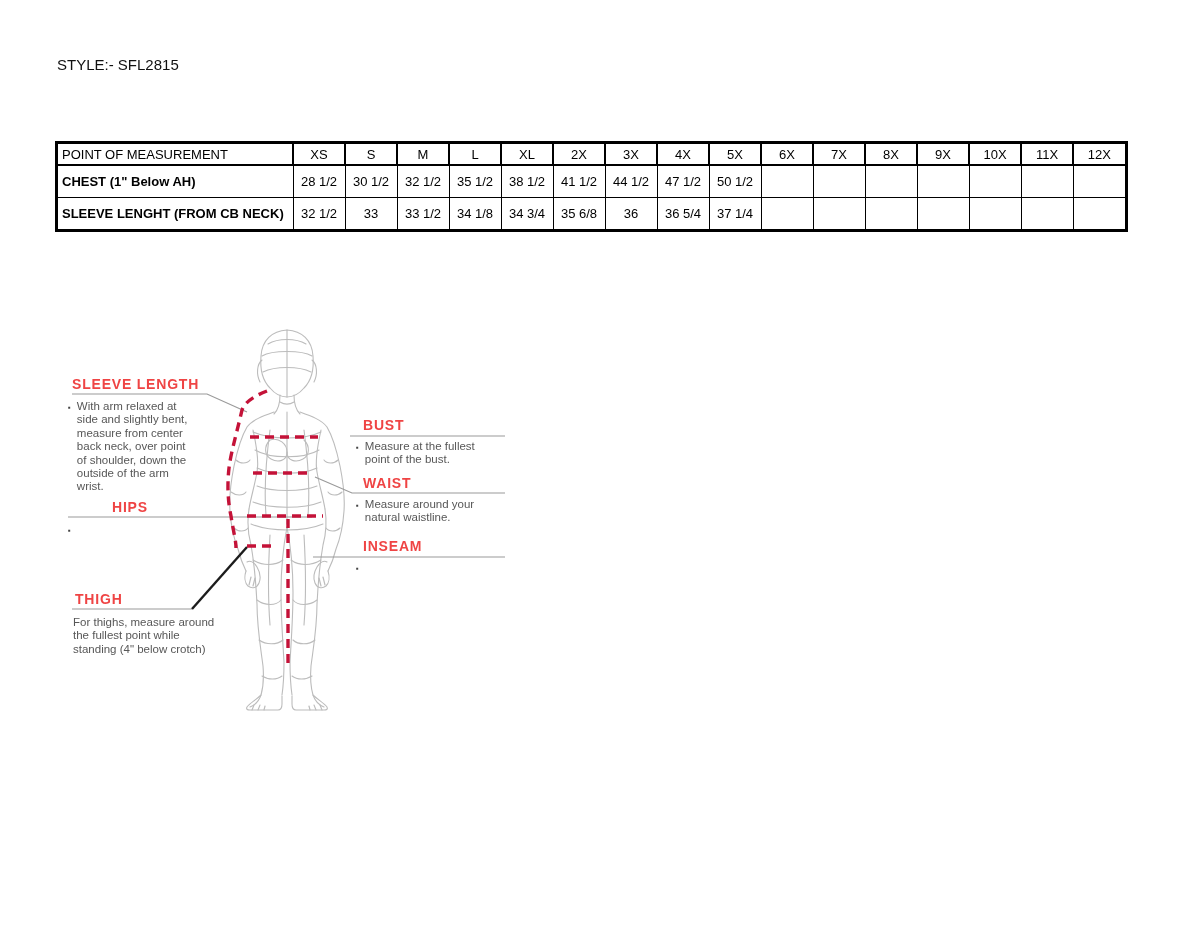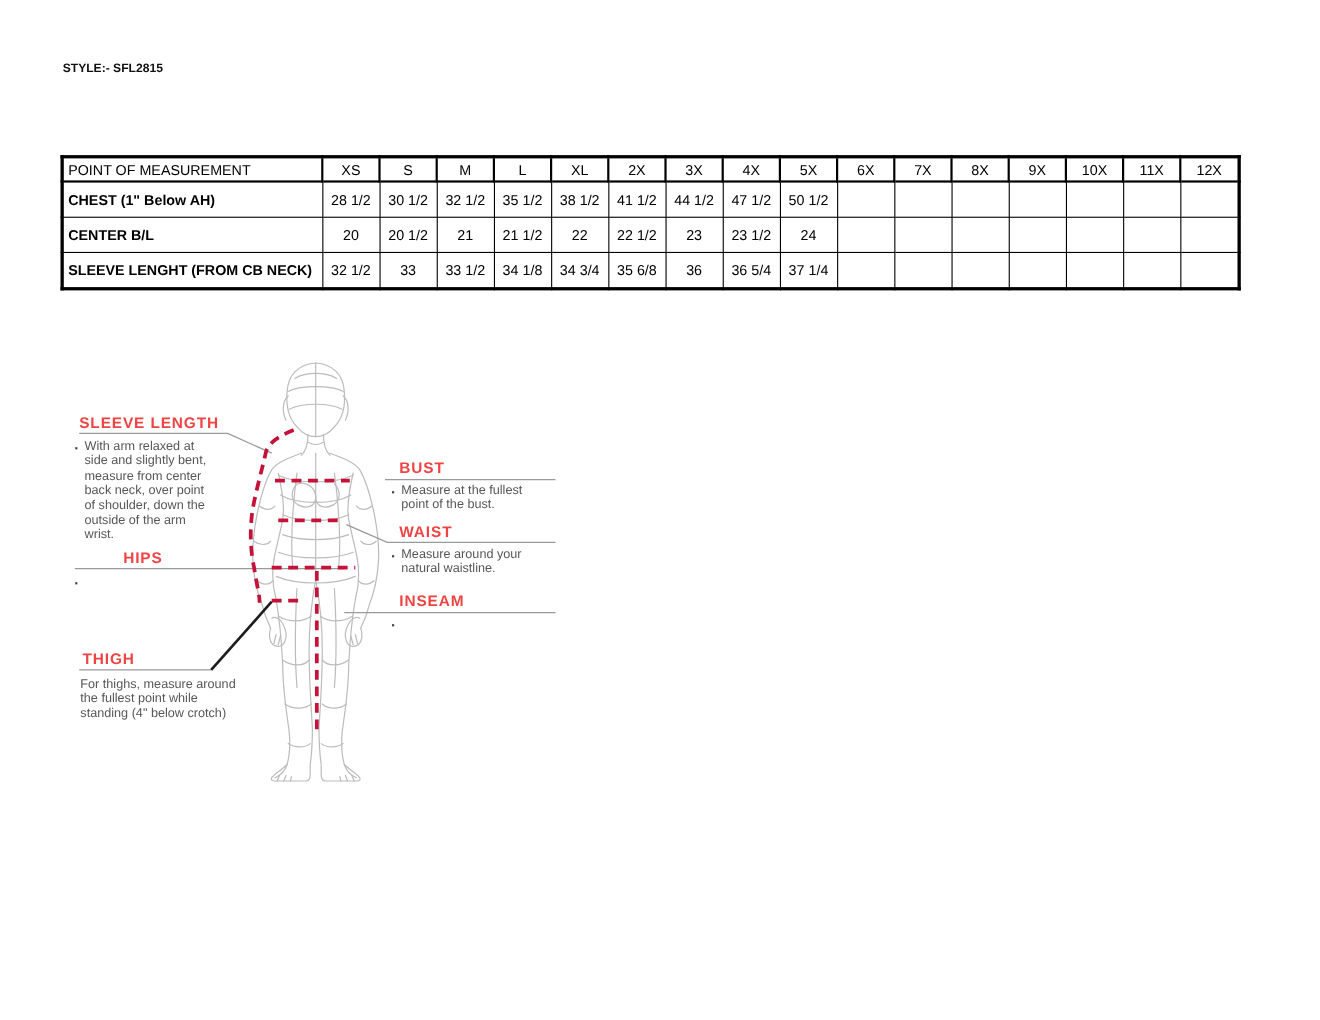--- a/index.html
+++ b/index.html
@@ -1,19 +1,19 @@
 <!DOCTYPE html>
 <html><head>
 <meta charset="utf-8">
 <style>
   html,body{margin:0;padding:0;background:#fff;}
   .page{position:relative;width:1200px;height:927px;background:#ffffff;overflow:hidden;
         font-family:"Liberation Sans", sans-serif;color:#000;}
 
-  .style-title{position:absolute;left:57px;top:56px;font-size:11px;font-weight:bold;color:#111;}
+  .style-title{position:absolute;left:57px;top:56px;font-size:15px;font-weight:normal;color:#111;}
 
   table.size-table{position:absolute;left:55px;top:141px;border-collapse:collapse;
         border:3px solid #000;table-layout:fixed;}
   table.size-table th, table.size-table td{border:1px solid #000;font-size:13px;
         overflow:hidden;white-space:nowrap;}
   table.size-table thead th{border-width:2px;height:20px;font-weight:normal;text-align:center;padding:0 2px;border-radius:7px;}
   table.size-table thead th.col-label{text-align:left;padding-left:4px;width:228px;}
   table.size-table td{height:29px;text-align:center;width:49px;font-weight:normal;}
   table.size-table td.row-label{text-align:left;padding-left:4px;font-weight:bold;}
 
@@ -70,39 +70,20 @@
           <td>50 1/2</td>
           <td></td>
           <td></td>
           <td></td>
           <td></td>
           <td></td>
           <td></td>
           <td></td>
         </tr>
         <tr>
-          <td class="row-label">CENTER B/L</td>
-          <td>20</td>
-          <td>20 1/2</td>
-          <td>21</td>
-          <td>21 1/2</td>
-          <td>22</td>
-          <td>22 1/2</td>
-          <td>23</td>
-          <td>23 1/2</td>
-          <td>24</td>
-          <td></td>
-          <td></td>
-          <td></td>
-          <td></td>
-          <td></td>
-          <td></td>
-          <td></td>
-        </tr>
-        <tr>
           <td class="row-label">SLEEVE LENGHT (FROM CB NECK)</td>
           <td>32 1/2</td>
           <td>33</td>
           <td>33 1/2</td>
           <td>34 1/8</td>
           <td>34 3/4</td>
           <td>35 6/8</td>
           <td>36</td>
           <td>36 5/4</td>
           <td>37 1/4</td>

